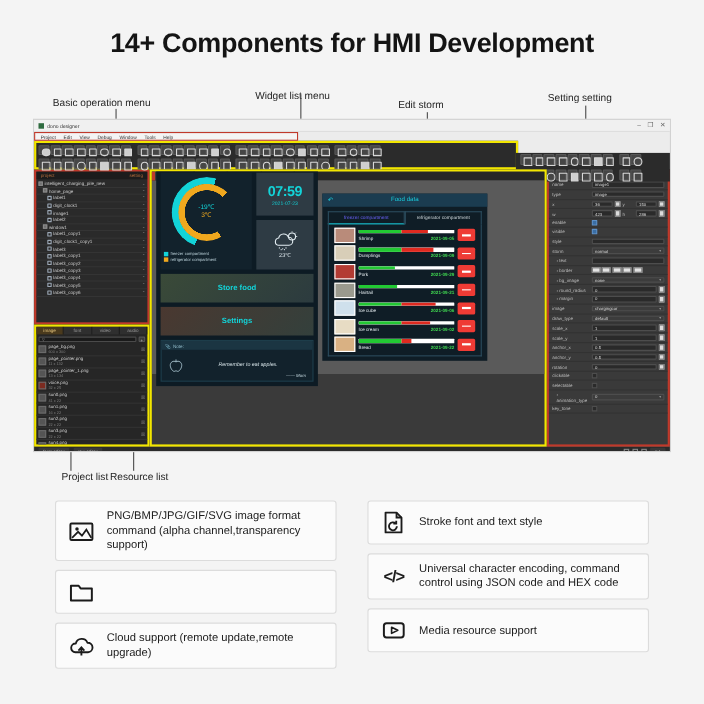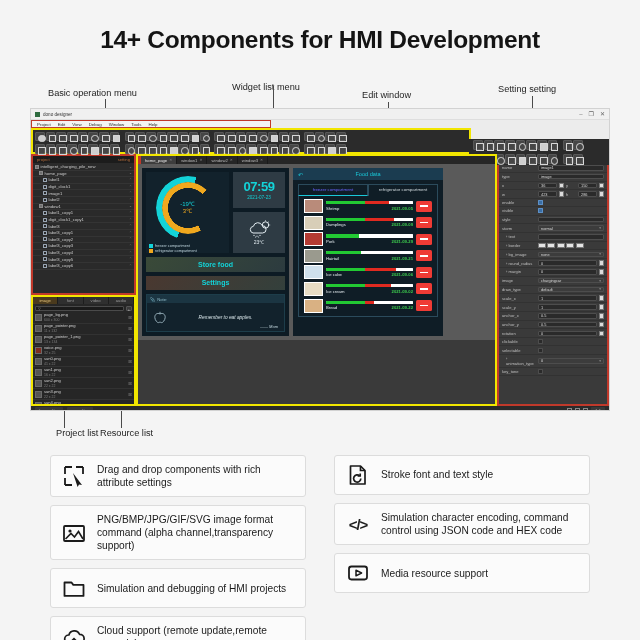--- a/index.html
+++ b/index.html
@@ -141,21 +141,21 @@
   .col-center { flex: 1; border: 2px solid #f2e600; background: #3a3a3a; overflow: hidden; position: relative; }
   .edit-tabs { display: flex; background: #262626; align-items: stretch; }
   .edit-tabs .redmark { width: 3px; background: #c0392b; flex: none; }
   .edit-tabs .t {
     font-size: 4.2px; color: #b7b7b7; padding: 1.5px 4px;
     border-right: 0.4px solid #1a1a1a; display: flex; gap: 2px; align-items: center;
   }
   .edit-tabs .t.active { background: #3d3d3d; color: #e8e8e8; }
   .edit-tabs .t .x { color: #8a8a8a; font-size: 3.6px; }
 
-  .canvas { display: flex; gap: 4px; padding: 4px; background: #5a5a5a; height: 176px; }
+  .canvas { display: flex; gap: 4px; padding: 4px; background: #5a5a5a; height: 176px; align-items: center; }
 
   
   .hmi {
     width: 147px; background: #0d1b24; flex: none; display: flex; flex-direction: column;
     padding: 4px; gap: 4px;
   }
   .hmi-top { display: flex; gap: 4px; height: 88px; }
   .gauge-card { flex: 1; background: #12222c; position: relative; }
   .ring-wrap { position: relative; width: 64px; height: 64px; margin: 4px auto 0; }
   .ring {
@@ -291,21 +291,21 @@
 <body>
 
 <div class="page-title">14+ Components for HMI Development</div>
 
 <div class="callout" style="left:48px; top:88px;">Basic operation menu</div>
 <div class="callout-line" style="left:105px; top:99px; height:12px;"></div>
 
 <div class="callout" style="left:232px; top:82px;">Widget list menu</div>
 <div class="callout-line" style="left:273px; top:86px; height:46px;"></div>
 
-<div class="callout" style="left:362px; top:90px;">Edit window</div>
+<div class="callout" style="left:362px; top:90px;">Edit storm</div>
 <div class="callout-line" style="left:388px; top:102px; height:58px;"></div>
 
 <div class="callout" style="left:498px; top:84px;">Setting setting</div>
 <div class="callout-line" style="left:532px; top:96px; height:56px;"></div>
 
 <div class="callout" style="left:56px; top:428px;">Project list</div>
 <div class="callout-line" style="left:64px; top:408px; height:20px;"></div>
 
 <div class="callout" style="left:100px; top:428px;">Resource list</div>
 <div class="callout-line" style="left:121px; top:408px; height:20px;"></div>
@@ -971,48 +971,38 @@
       <i></i>
       <span class="st">1:1</span>
     </span>
   </div>
 </div>
 
 <div class="cards">
 
   <div class="card-col">
 
-    <div class="card">
-      <div class="card-icon">
-        <svg width="24" height="24" viewBox="0 0 24 24">
-          <path d="M3 3 h7 M3 3 v7 M21 3 h-7 M21 3 v7 M3 21 h7 M3 21 v-7" fill="none" stroke="#1b1b1b" stroke-width="1.8"></path>
-          <path d="M11 9 L20 21 L17 20.4 L15.6 23 L11 9 z" fill="#1b1b1b"></path>
-        </svg>
-      </div>
-      <div class="card-text">Drag and drop components with rich attribute settings</div>
-    </div>
 
     <div class="card">
       <div class="card-icon">
         <svg width="24" height="24" viewBox="0 0 24 24">
           <rect x="2" y="5" width="20" height="15" rx="1" fill="none" stroke="#1b1b1b" stroke-width="1.8"></rect>
           <circle cx="8" cy="10" r="1.6" fill="#1b1b1b"></circle>
           <path d="M3.5 18 L9 12.5 L12.5 16 L16.5 10.5 L21 18" fill="none" stroke="#1b1b1b" stroke-width="1.6"></path>
         </svg>
       </div>
       <div class="card-text">PNG/BMP/JPG/GIF/SVG image format command (alpha channel,transparency support)</div>
     </div>
 
     <div class="card">
       <div class="card-icon">
         <svg width="24" height="24" viewBox="0 0 24 24">
           <path d="M2.5 6.5 h7 l1.8 2.4 h10.2 v11 h-19 z" fill="none" stroke="#1b1b1b" stroke-width="1.8" stroke-linejoin="round"></path>
         </svg>
       </div>
-      <div class="card-text">Simulation and debugging of HMI projects</div>
     </div>
 
     <div class="card">
       <div class="card-icon">
         <svg width="24" height="24" viewBox="0 0 24 24">
           <path d="M6.5 18 a4 4 0 0 1 0.4 -8 a5.6 5.6 0 0 1 10.6 -0.7 a4.2 4.2 0 0 1 0.5 8.7 z" fill="none" stroke="#1b1b1b" stroke-width="1.7" stroke-linejoin="round"></path>
           <path d="M12 21 v-7 M9.3 16.4 L12 13.6 L14.7 16.4" fill="none" stroke="#1b1b1b" stroke-width="1.7"></path>
         </svg>
       </div>
       <div class="card-text">Cloud support (remote update,remote upgrade)</div>
@@ -1028,21 +1018,21 @@
           <path d="M14.5 3 v4.5 H19" fill="none" stroke="#1b1b1b" stroke-width="1.7"></path>
           <path d="M14.8 15.5 a3.6 3.6 0 1 1 -1.1 -2.6" fill="none" stroke="#1b1b1b" stroke-width="1.7"></path>
           <path d="M14.2 10.4 v2.6 h-2.6" fill="none" stroke="#1b1b1b" stroke-width="1.7"></path>
         </svg>
       </div>
       <div class="card-text">Stroke font and text style</div>
     </div>
 
     <div class="card">
       <div class="card-icon code-glyph">&lt;/&gt;</div>
-      <div class="card-text">Simulation character encoding, command control using JSON code and HEX code</div>
+      <div class="card-text">Universal character encoding, command control using JSON code and HEX code</div>
     </div>
 
 
     <div class="card">
       <div class="card-icon">
         <svg width="24" height="24" viewBox="0 0 24 24">
           <rect x="3" y="5.5" width="18" height="13" rx="2.4" fill="none" stroke="#1b1b1b" stroke-width="1.8"></rect>
           <path d="M10 9.2 L15.6 12 L10 14.8 z" fill="none" stroke="#1b1b1b" stroke-width="1.5" stroke-linejoin="round"></path>
         </svg>
       </div>

